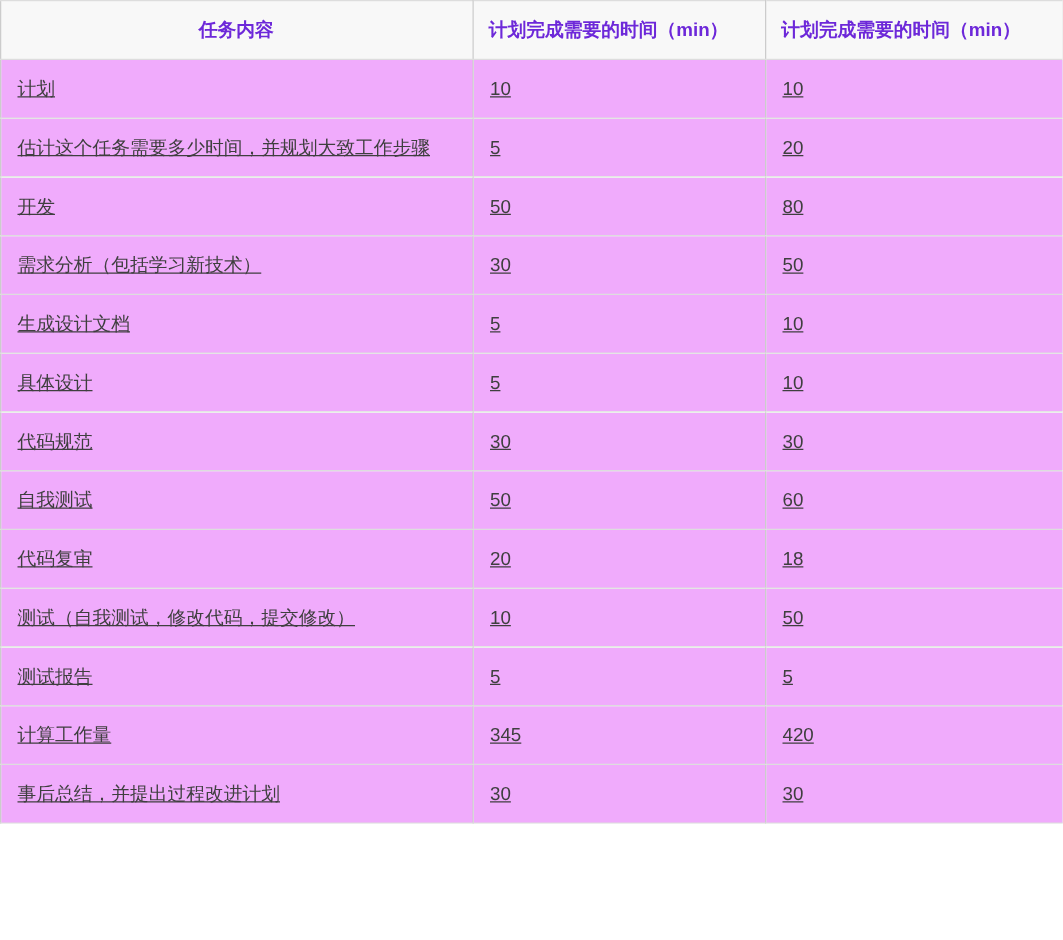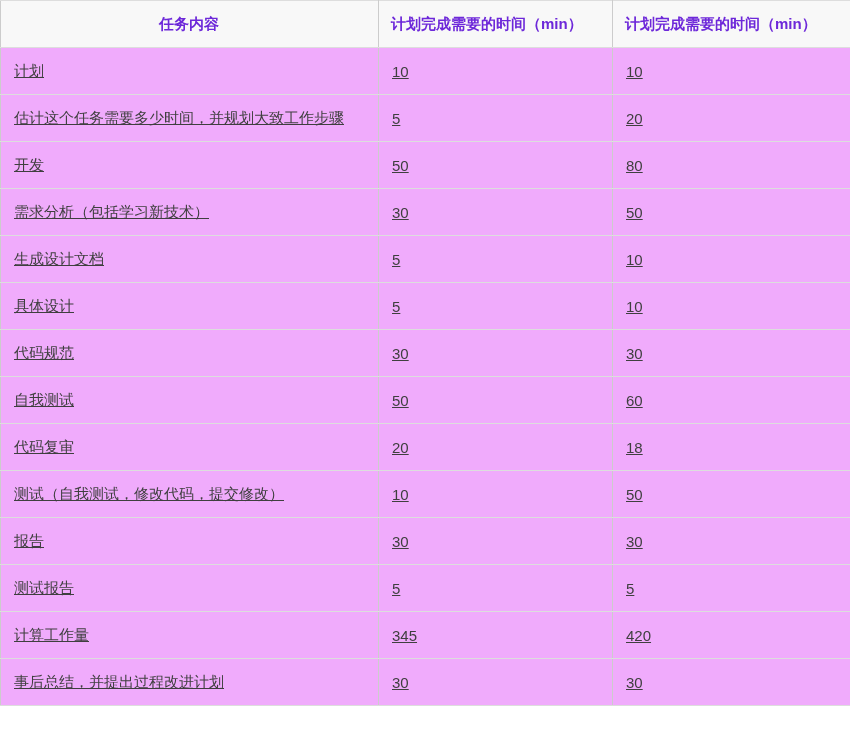--- a/index.html
+++ b/index.html
@@ -107,25 +107,20 @@
         <td>代码复审</td>
         <td>20</td>
         <td>18</td>
       </tr>
       <tr>
         <td>测试（自我测试，修改代码，提交修改）</td>
         <td>10</td>
         <td>50</td>
       </tr>
       <tr>
-        <td>报告</td>
-        <td>30</td>
-        <td>30</td>
-      </tr>
-      <tr>
         <td>测试报告</td>
         <td>5</td>
         <td>5</td>
       </tr>
       <tr>
         <td>计算工作量</td>
         <td>345</td>
         <td>420</td>
       </tr>
       <tr>

